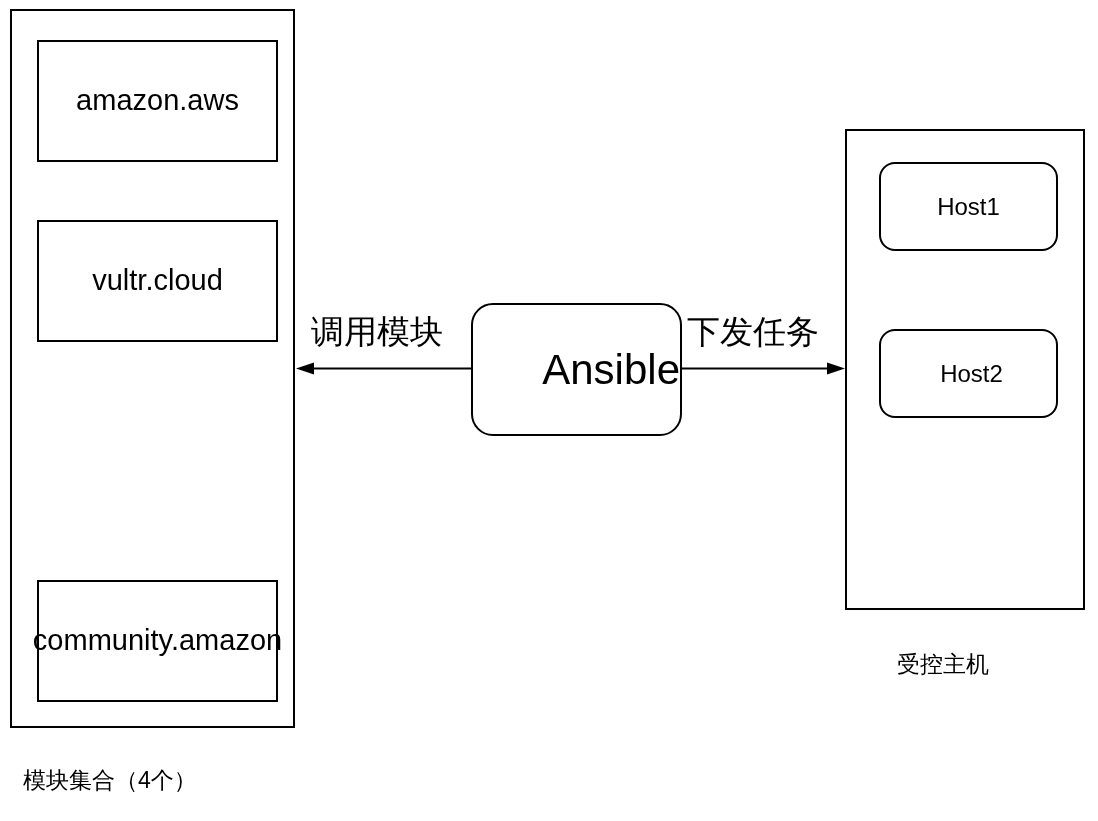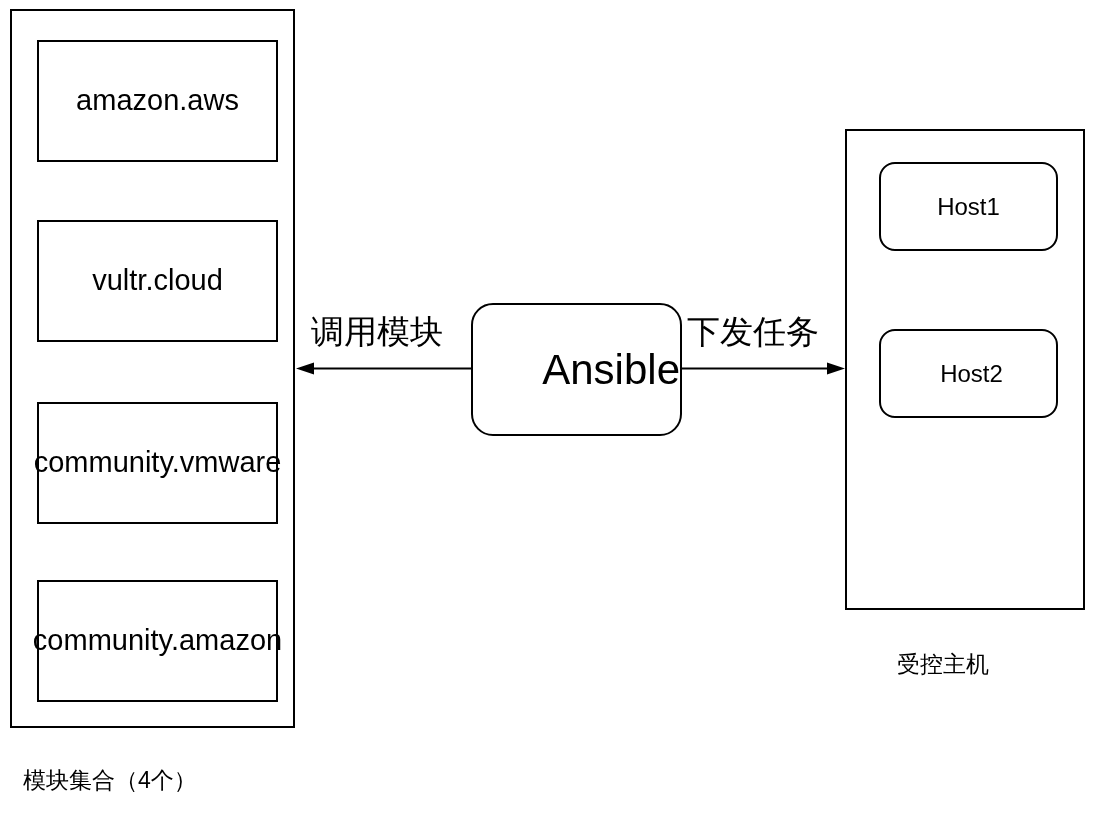--- a/index.html
+++ b/index.html
@@ -150,23 +150,20 @@
     </g>
   </svg>
 
   <div class="container-rect modules-container">
     <div class="module-box m0">
       <span>amazon.aws</span>
     </div>
     <div class="module-box m1">
       <span>vultr.cloud</span>
     </div>
-    <div class="module-box m2">
-      <span>community.vmware</span>
-    </div>
     <div class="module-box m3">
       <span>community.amazon</span>
     </div>
   </div>
 
   <div class="ansible-node">
     <span>Ansible</span>
   </div>
 
   <div class="arrow-label left-label">调用模块</div>

